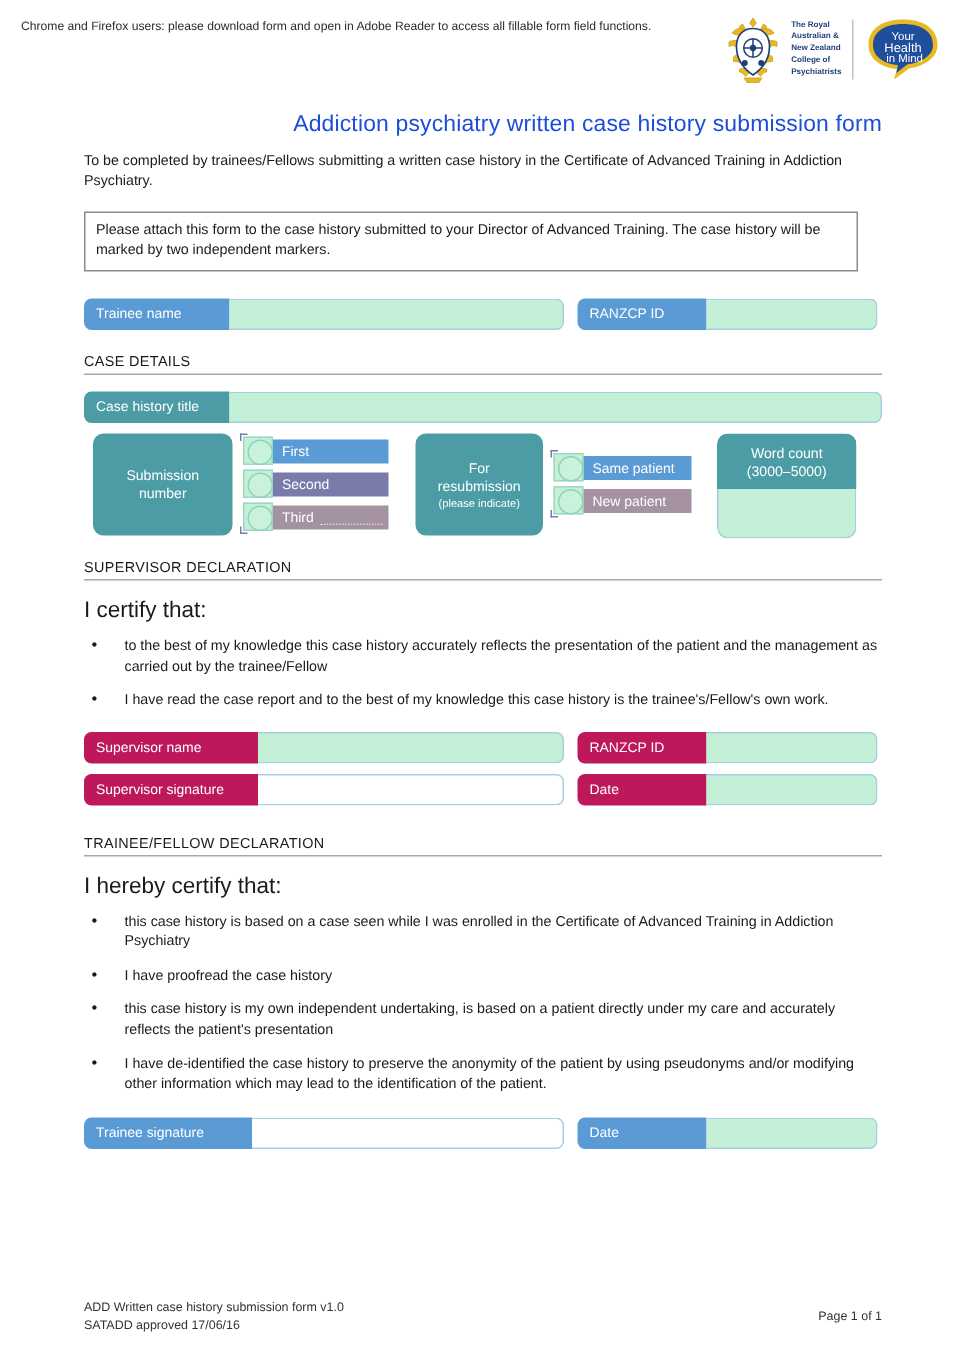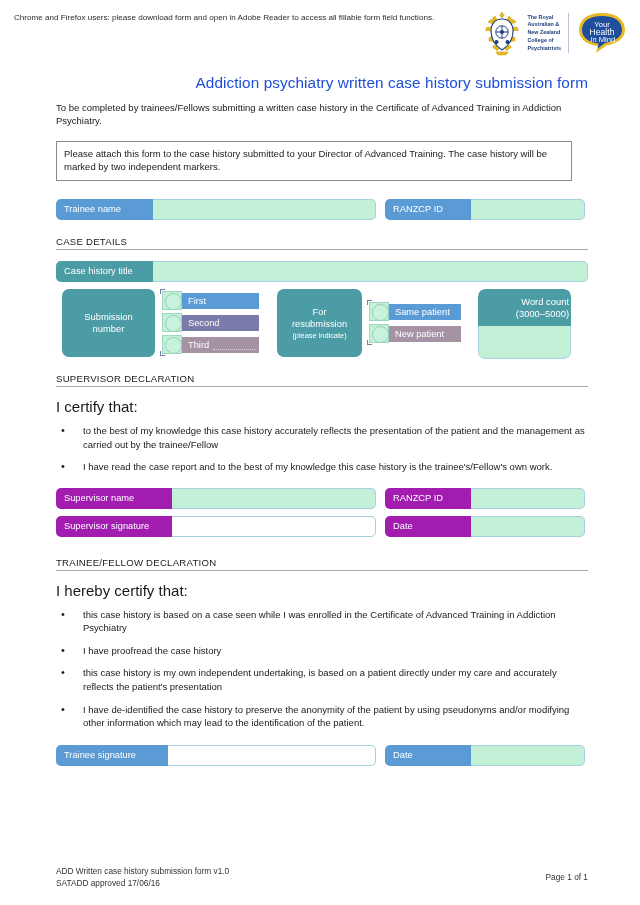--- a/index.html
+++ b/index.html
@@ -84,21 +84,21 @@
     display: flex;
     align-items: center;
     padding: 0 8px;
     height: 21px;
     border-radius: 5px 0 0 5px;
     white-space: nowrap;
     flex-shrink: 0;
   }
   .f-label.blue  { background: #5b9bd5; }
   .f-label.teal  { background: #4c9ca6; }
-  .f-label.purple{ background: #a21caf; }
+  .f-label.purple{ background: #be185d; }
 
   .f-input {
     flex: 1 1 auto;
     height: 21px;
     background: #c4f0d8;
     border: 1px solid #a6cfe0;
     border-left: none;
     border-radius: 0 5px 5px 0;
   }
   .f-input.white { background: #ffffff; }
@@ -226,21 +226,21 @@
     width: 93px;
     margin-left: 17px;
     border-radius: 7px 7px 7px 7px;
     overflow: hidden;
   }
   .wc-head {
     background: #4c9ca6;
     color: #ffffff;
     font-size: 9.4px;
     line-height: 1.25;
-    text-align: right;
+    text-align: center;
     padding: 7px 2px 7px 2px;
     border-radius: 7px 7px 0 0;
   }
   .wc-input {
     background: #c4f0d8;
     border: 1px solid #a6cfe0;
     border-top: none;
     height: 33px;
     border-radius: 0 0 7px 7px;
   }

